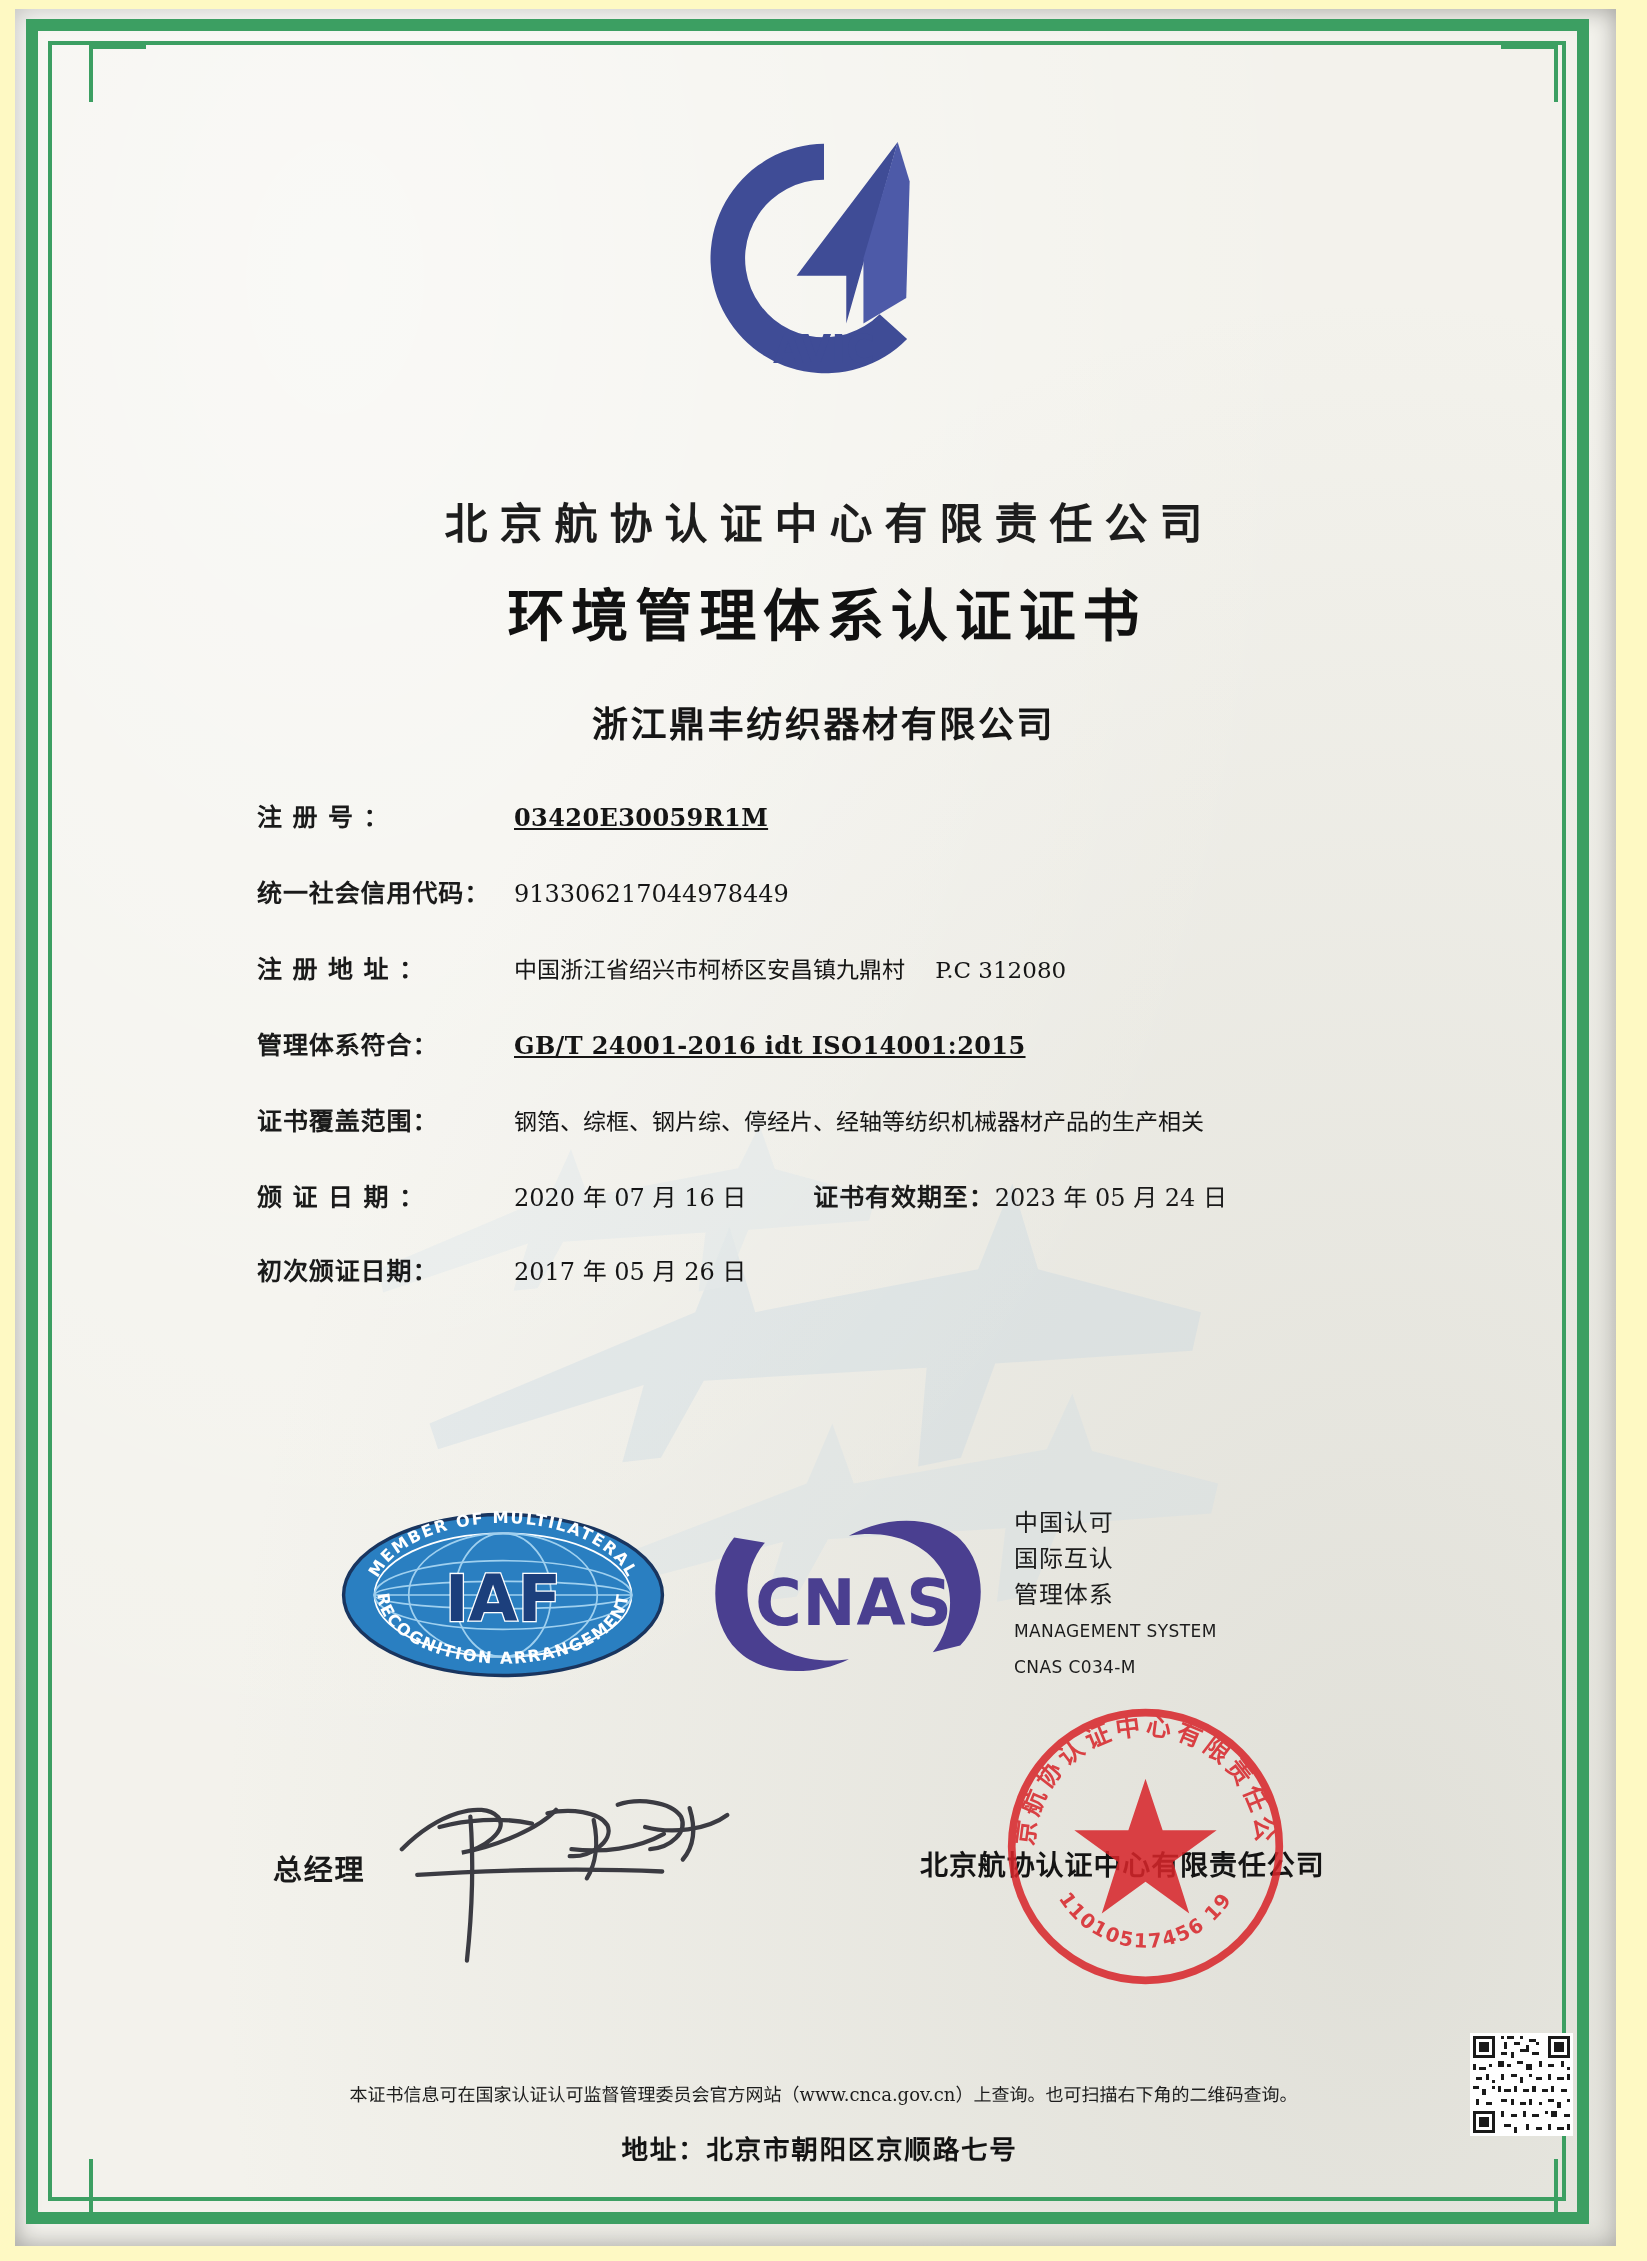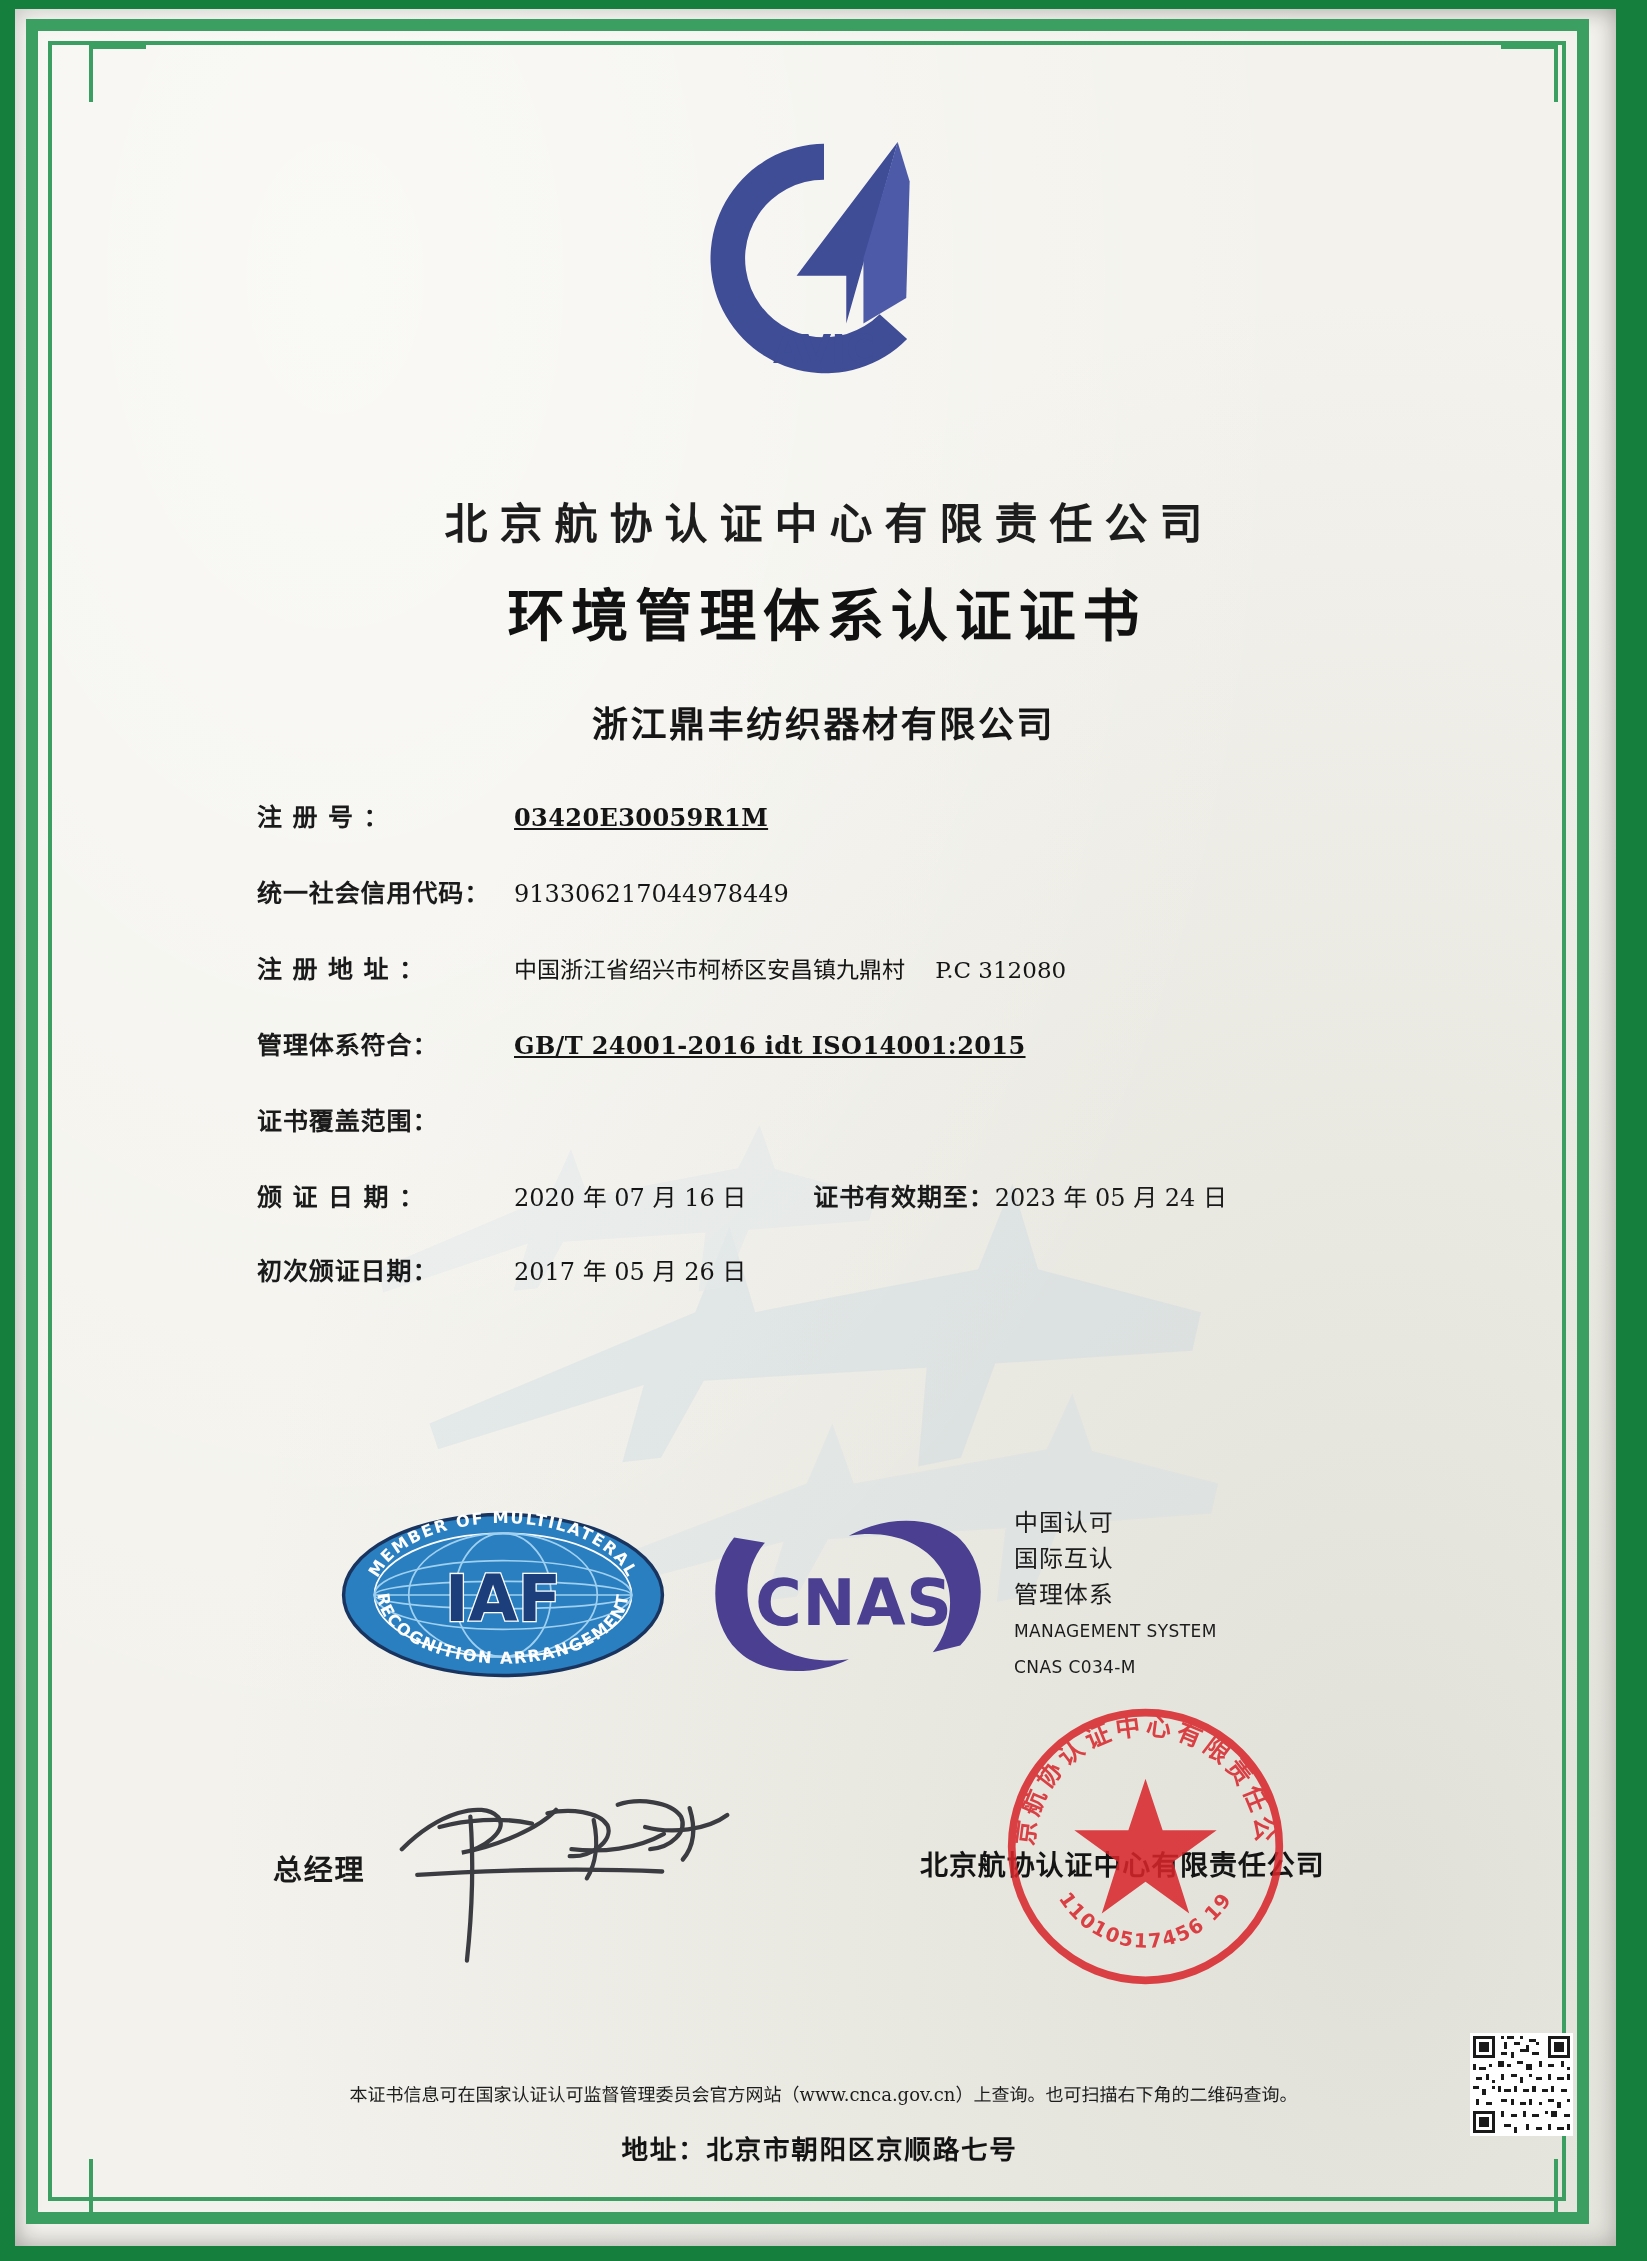--- a/index.html
+++ b/index.html
@@ -13,21 +13,21 @@
     height: 2261px;
     font-family: "Liberation Serif", "DejaVu Serif", serif;
     overflow: hidden;
   }
 
   
   .page {
     position: relative;
     width: 1647px;
     height: 2261px;
-    background: #15803d;
+    background: #fef9c3;
     overflow: hidden;
   }
   .paper {
     position: absolute;
     left: 15.4px;
     top: 8.6px;
     width: 1601px;
     height: 2237px;
     background: #f3f2ec;
     box-shadow: 0 0 24px rgba(0,0,0,0.35) inset;
@@ -340,20 +340,21 @@
         <div class="value cn">中国浙江省绍兴市柯桥区安昌镇九鼎村　 P.C 312080</div>
       </div>
 
       <div class="row">
         <div class="label">管理体系符合：</div>
         <div class="value bold">GB/T 24001-2016 idt ISO14001:2015</div>
       </div>
 
       <div class="row">
         <div class="label">证书覆盖范围：</div>
+        <div class="value cn">钢箔、综框、钢片综、停经片、经轴等纺织机械器材产品的生产相关</div>
       </div>
 
       <div class="row date-row">
         <div class="label">颁 证 日 期 ：</div>
         <div class="value">2020 年 07 月 16 日</div>
         <div class="label2">证书有效期至：</div>
         <div class="value2">2023 年 05 月 24 日</div>
       </div>
 
       <div class="row date-row">

